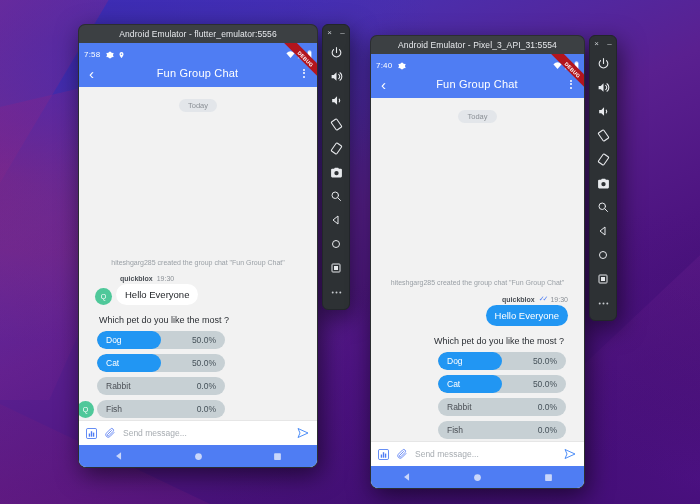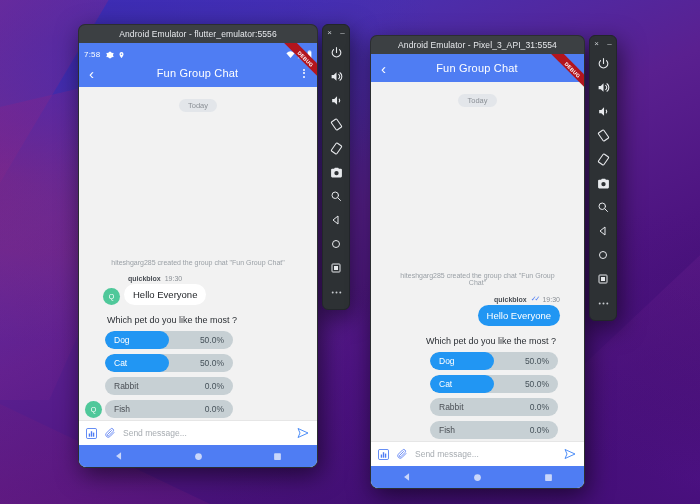--- a/index.html
+++ b/index.html
@@ -136,21 +136,21 @@
     top: 11px;
   }
   
   .chat-body {
     flex: 1;
     background: #f2f2f2;
     position: relative;
     overflow: hidden;
     display: flex;
     flex-direction: column;
-    padding: 0 16px 2px;
+    padding: 0 8px 2px;
   }
   .today-wrap { text-align: center; padding: 7px 0 4px; }
   .today-chip {
     display: inline-block;
     background: #e3e6ea;
     color: #8b9096;
     font-size: 7.5px;
     padding: 2px 9px;
     border-radius: 9px;
   }
@@ -535,20 +535,49 @@
 
 <div class="emu" id="emu-right" style="left:370px; top:35px;">
   <div class="emu-main">
     <div class="emu-titlebar">Android Emulator - Pixel_3_API_31:5554</div>
     <div class="phone" style="width:215px; height:435px;">
 
       <div class="debug-ribbon">
         <span>DEBUG</span>
       </div>
 
+      <div class="statusbar">
+        <div class="sb-time">7:40</div>
+        <div class="sb-left-icons">
+          <span class="ic">
+            <svg width="8" height="8" viewBox="0 0 24 24" fill="#fff">
+                <path d="M12 8a4 4 0 100 8 4 4 0 000-8zm9.4 4c0-.7-.1-1.3-.2-1.9l2-1.5-2-3.4-2.3 1a7.9 7.9 0 00-3.3-1.9L15.2 2H8.8l-.4 2.3a7.9 7.9 0 00-3.3 1.9l-2.3-1-2 3.4 2 1.5a8.6 8.6 0 000 3.8l-2 1.5 2 3.4 2.3-1a7.9 7.9 0 003.3 1.9l.4 2.3h6.4l.4-2.3a7.9 7.9 0 003.3-1.9l2.3 1 2-3.4-2-1.5c.1-.6.2-1.2.2-1.9z"></path>
+              </svg>
+          </span>
+        </div>
+        <div class="sb-spacer"></div>
+        <div class="sb-right-icons">
+          <span class="ic">
+            <svg width="9" height="8" viewBox="0 0 24 20" fill="#fff">
+                <path d="M12 18l11-13a17 17 0 00-22 0z"></path>
+              </svg>
+          </span>
+          <span class="ic">
+            <svg width="8" height="8" viewBox="0 0 24 24" fill="#fff">
+                <path d="M2 22h20V2z"></path>
+              </svg>
+          </span>
+          <span class="ic">
+            <svg width="5" height="9" viewBox="0 0 12 24" fill="#fff">
+                <rect x="3" y="1" width="6" height="2" rx="1"></rect>
+                <rect x="1" y="3" width="10" height="20" rx="1.5"></rect>
+              </svg>
+          </span>
+        </div>
+      </div>
 
       <div class="appbar">
         <div class="appbar-back">‹</div>
         <div class="appbar-title">Fun Group Chat</div>
         <div class="appbar-menu">
             <i></i>
             <i></i>
             <i></i>
           </div>
       </div>

